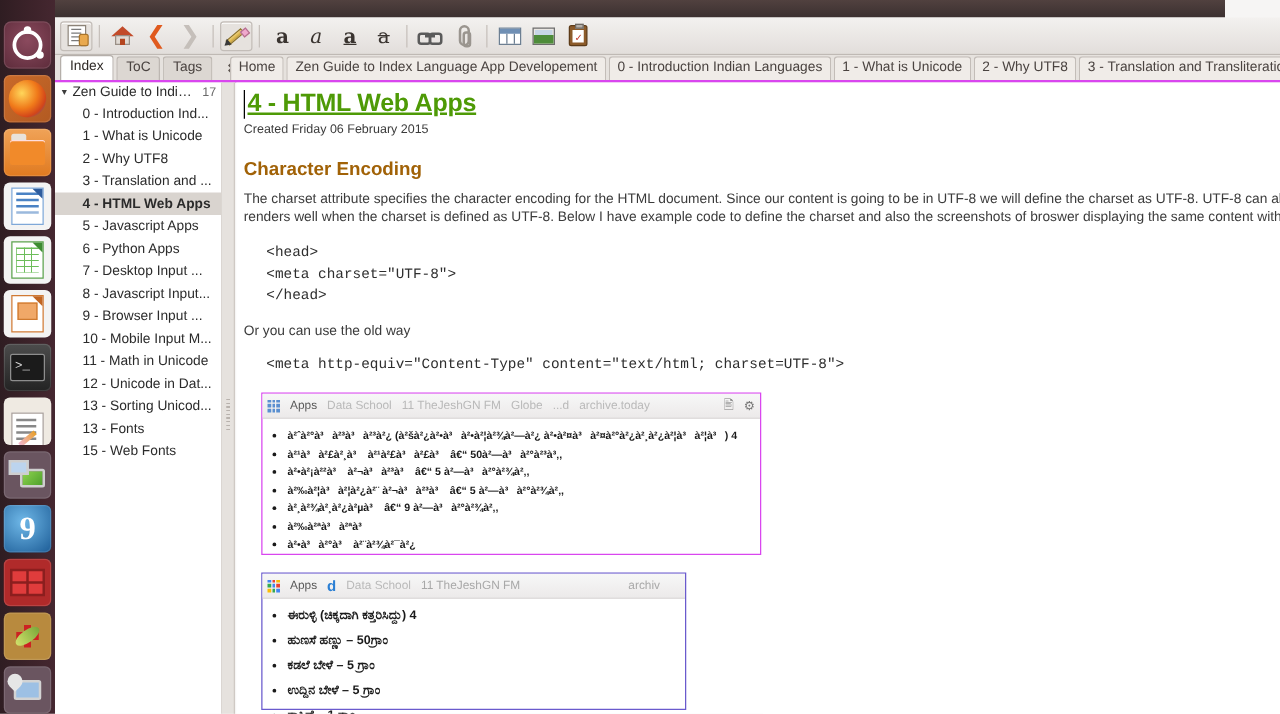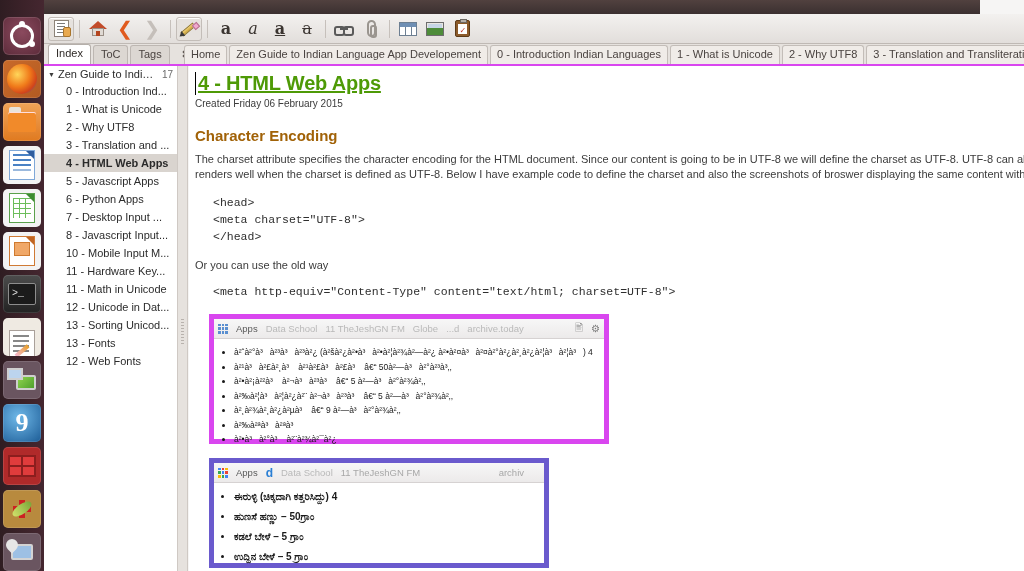--- a/index.html
+++ b/index.html
@@ -226,21 +226,21 @@
   .code {
     font-family:"Liberation Mono", monospace; font-size:11.5px; color:#2e2e2e;
     margin-left:18px; white-space:pre; line-height:17px;
   }
   .codeblock { margin-top:12px; }
   .note { font-size:11px; color:#3b3b3b; margin-top:14px; }
 
   
   .shot {
     margin-top:14px; margin-left:14px; background:#fff;
-    border:5px solid #d946ef; position:relative;
+    border:1px solid #d946ef; position:relative;
   }
   .shot1 { width:400px; height:130px; }
   .shot2 { width:340px; height:110px; border-color:#6a5acd; }
   .bmbar {
     height:20px; background:linear-gradient(to bottom,#f7f7f7,#eceaea);
     border-bottom:1px solid #d6d2d2; display:flex; align-items:center;
     padding-left:4px; gap:8px; font-size:9.5px; color:#5a5a5a; overflow:hidden;
   }
   .apps-grid {
     width:10px;height:10px; display:grid; grid-template-columns:repeat(3,1fr);
@@ -256,21 +256,21 @@
   .apps-grid.colored i:nth-child(7){background:#fbbc05;}
   .apps-grid.colored i:nth-child(8){background:#34a853;}
   .apps-grid.colored i:nth-child(9){background:#4285f4;}
   .bm { white-space:nowrap; }
   .bm.blur { color:#b9b9b9; filter:blur(.4px); }
   .bm.faded { color:#a8a8a8; }
   .bmicon { color:#7a7a7a; font-size:10px; }
   .bmbar .spacer { flex:1; }
 
   .shotlist { padding:8px 0 0 20px; font-size:8.5px; color:#1a1a1a; }
-  .shotlist li { margin-bottom:4.5px; line-height:10px; list-style: disc; }
+  .shotlist li { margin-bottom:4.5px; line-height:10px; list-style: disc; font-weight: bold; }
   .shotlist.kn { font-size:10px; }
   .shotlist.kn li { margin-bottom:8px; line-height:12px; font-weight:bold; }
 </style>
 </head>
 <body>
 
 <div id="launcher">
   <div class="launcher-icon li-ubuntu">
       <div class="ring"></div>
     </div>
@@ -400,21 +400,21 @@
 
   <div id="subbar">
     <div id="sidetabs">
       <div class="stab sel">Index</div>
       <div class="stab">ToC</div>
       <div class="stab">Tags</div>
       <div id="close-side">✖</div>
     </div>
     <div id="pathbar">
       <div class="pcrumb">Home</div>
-      <div class="pcrumb">Zen Guide to Indian Language App Developement</div>
+      <div class="pcrumb">Zen Guide to Index Language App Developement</div>
       <div class="pcrumb">0 - Introduction Indian Languages</div>
       <div class="pcrumb">1 - What is Unicode</div>
       <div class="pcrumb">2 - Why UTF8</div>
       <div class="pcrumb">3 - Translation and Transliteration</div>
 
     </div>
   </div>
 
   <div id="sidebar">
     <div class="tree-root">
@@ -424,27 +424,27 @@
     </div>
     <div class="tree-item">0 - Introduction Ind...</div>
     <div class="tree-item">1 - What is Unicode</div>
     <div class="tree-item">2 - Why UTF8</div>
     <div class="tree-item">3 - Translation and ...</div>
     <div class="tree-item sel">4 - HTML Web Apps</div>
     <div class="tree-item">5 - Javascript Apps</div>
     <div class="tree-item">6 - Python Apps</div>
     <div class="tree-item">7 - Desktop Input ...</div>
     <div class="tree-item">8 - Javascript Input...</div>
+    <div class="tree-item">9 - Browser Input ...</div>
     <div class="tree-item">10 - Mobile Input M...</div>
-    <div class="tree-item">11 - Hardware Key...</div>
     <div class="tree-item">11 - Math in Unicode</div>
     <div class="tree-item">12 - Unicode in Dat...</div>
     <div class="tree-item">13 - Sorting Unicod...</div>
     <div class="tree-item">13 - Fonts</div>
-    <div class="tree-item">12 - Web Fonts</div>
+    <div class="tree-item">15 - Web Fonts</div>
   </div>
 
   <div id="splitter"></div>
 
   <div id="page">
     <div>
       <span id="page-title">4 - HTML Web Apps</span>
     </div>
     <div id="page-created">Created Friday 06 February 2015</div>
 

